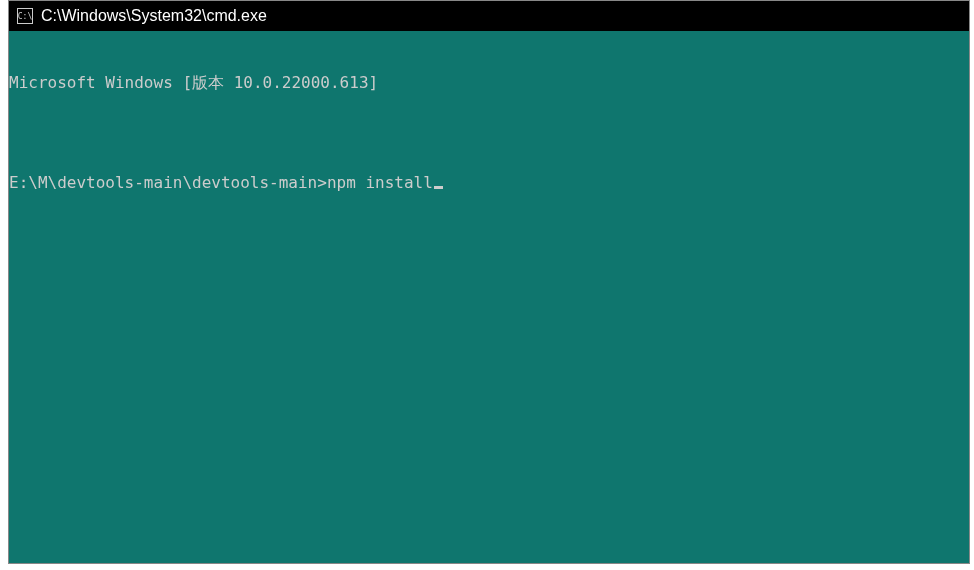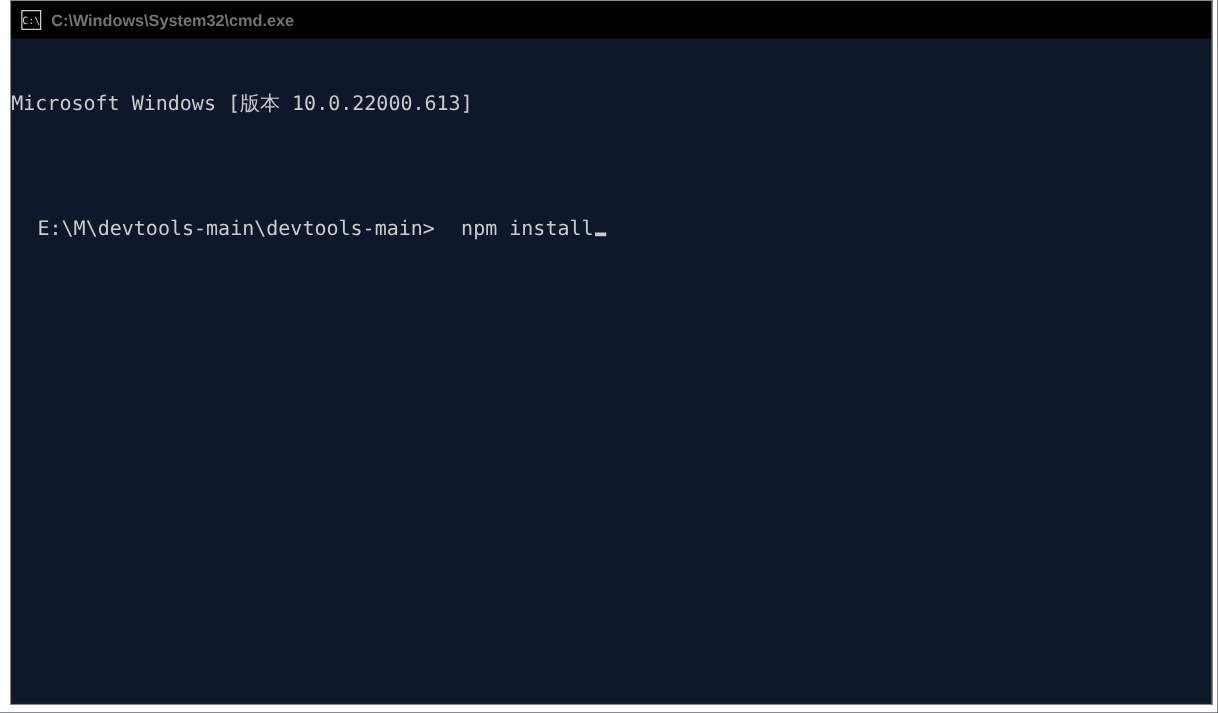--- a/index.html
+++ b/index.html
@@ -41,42 +41,41 @@
       display: flex;
       align-items: center;
       justify-content: center;
       border: 1px solid #ccc;
       font-size: 8px;
       font-family: monospace;
       color: #ccc;
       background: #000;
     }
     .titlebar-title {
-      color: #737373;
-      font-size: 13px;
-      font-weight: 700;
+      color: #ffffff;
+      font-size: 16px;
+      font-weight: 400;
     }
     .terminal-body {
       flex: 1;
-      background: #0f172a;
+      background: #0f766e;
       padding: 2px 0 0 0;
       font-family: "NSimSun", "SimSun", "Consolas", monospace;
       font-size: 16px;
       line-height: 1.25;
       color: #cccccc;
       overflow: hidden;
       white-space: pre;
     }
     .terminal-line {
       white-space: pre;
     }
     .prompt-line {
       white-space: pre;
       display: inline;
-      padding-left: 21px;
     }
     .cursor {
       display: inline-block;
       width: 9px;
       height: 3px;
       background: #cccccc;
       vertical-align: baseline;
       position: relative;
       top: 1px;
       margin-left: 1px;

